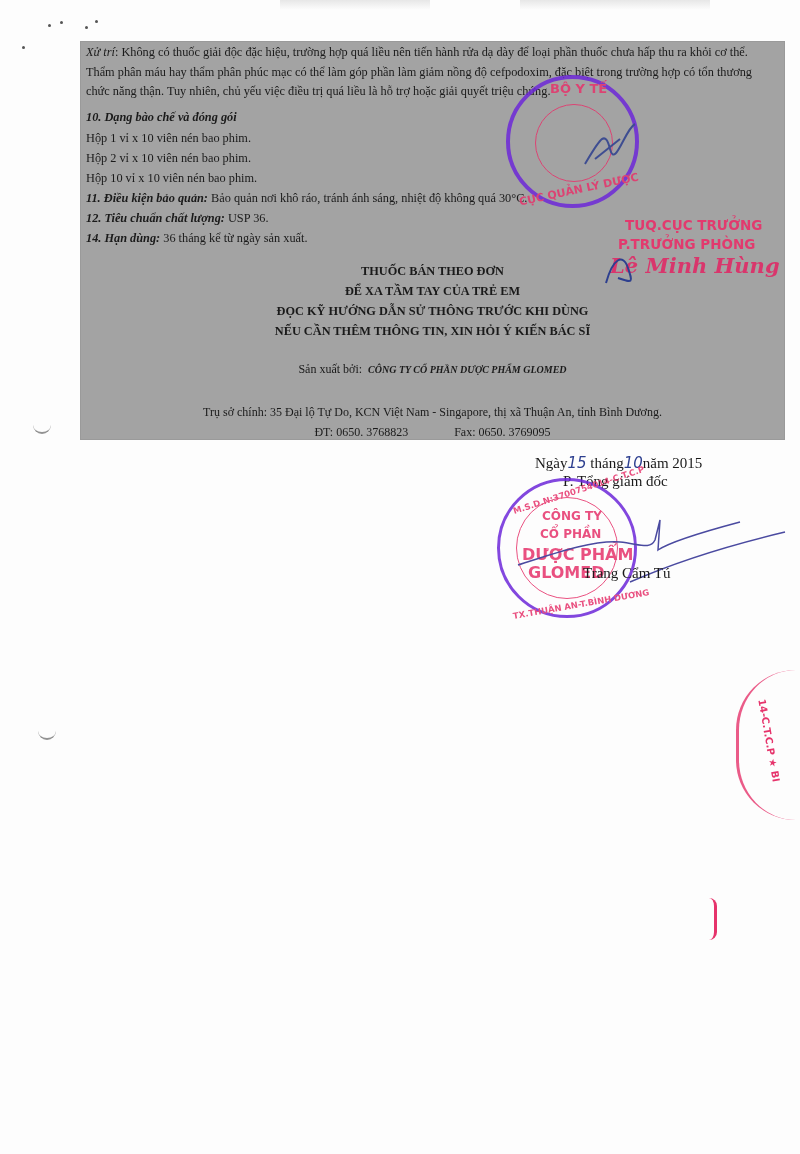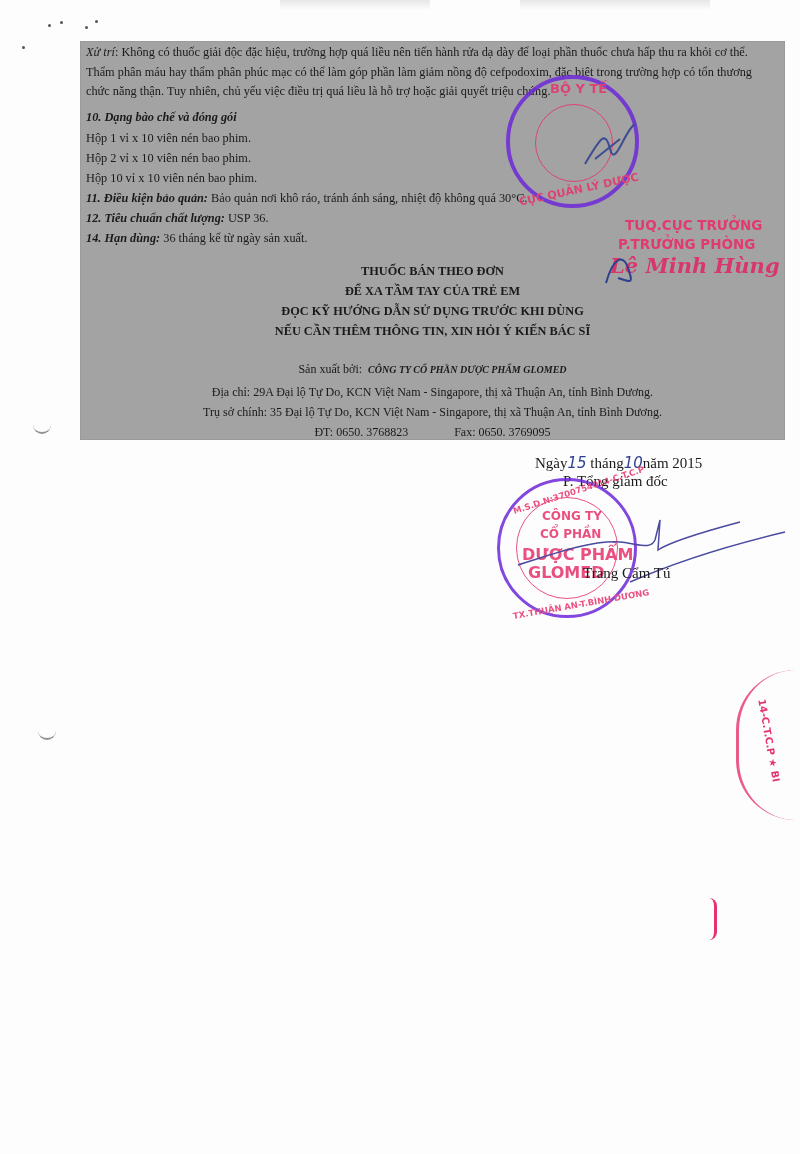--- a/index.html
+++ b/index.html
@@ -58,28 +58,27 @@
   </div>
   <div class="line" style="top:169px;">
     <span class="b">12. Tiêu chuẩn chất lượng:</span><span> USP 36.</span>
   </div>
   <div class="line" style="top:189px;">
     <span class="b">14. Hạn dùng:</span><span> 36 tháng kể từ ngày sản xuất.</span>
   </div>
 
   <div class="center-block" style="top:222px;">THUỐC BÁN THEO ĐƠN</div>
   <div class="center-block" style="top:242px;">ĐỂ XA TẦM TAY CỦA TRẺ EM</div>
-  <div class="center-block" style="top:262px;">ĐỌC KỸ HƯỚNG DẪN SỬ DỤNG TRƯỚC KHI DÙNG</div>
+  <div class="center-block" style="top:262px;">ĐỌC KỸ HƯỚNG DẪN SỬ THÔNG TRƯỚC KHI DÙNG</div>
   <div class="center-block" style="top:282px;">NẾU CẦN THÊM THÔNG TIN, XIN HỎI Ý KIẾN BÁC SĨ</div>
 
   <div class="center-line" style="top:320px;">
     <span>Sản xuất bởi:</span>&nbsp;
     <span class="b" style="font-size:10px;">CÔNG TY CỔ PHẦN DƯỢC PHẨM GLOMED</span>
   </div>
-  <div class="center-line" style="top:343px;">Địa chỉ: 29A Đại lộ Tự Do, KCN Việt Nam - Singapore, thị xã Thuận An, tỉnh Bình Dương.</div>
   <div class="center-line" style="top:363px;">Trụ sở chính: 35 Đại lộ Tự Do, KCN Việt Nam - Singapore, thị xã Thuận An, tỉnh Bình Dương.</div>
   <div class="center-line" style="top:383px;">
     <span>ĐT: 0650. 3768823</span>
     <span style="display:inline-block;width:40px;"></span>
     <span>Fax: 0650. 3769095</span>
   </div>
 </div>
 
 <div class="stamp" style="left:506px;top:75px;width:133px;height:133px;">
   <div class="stamp-inner" style="left:25px;top:25px;width:78px;height:78px;"></div>

